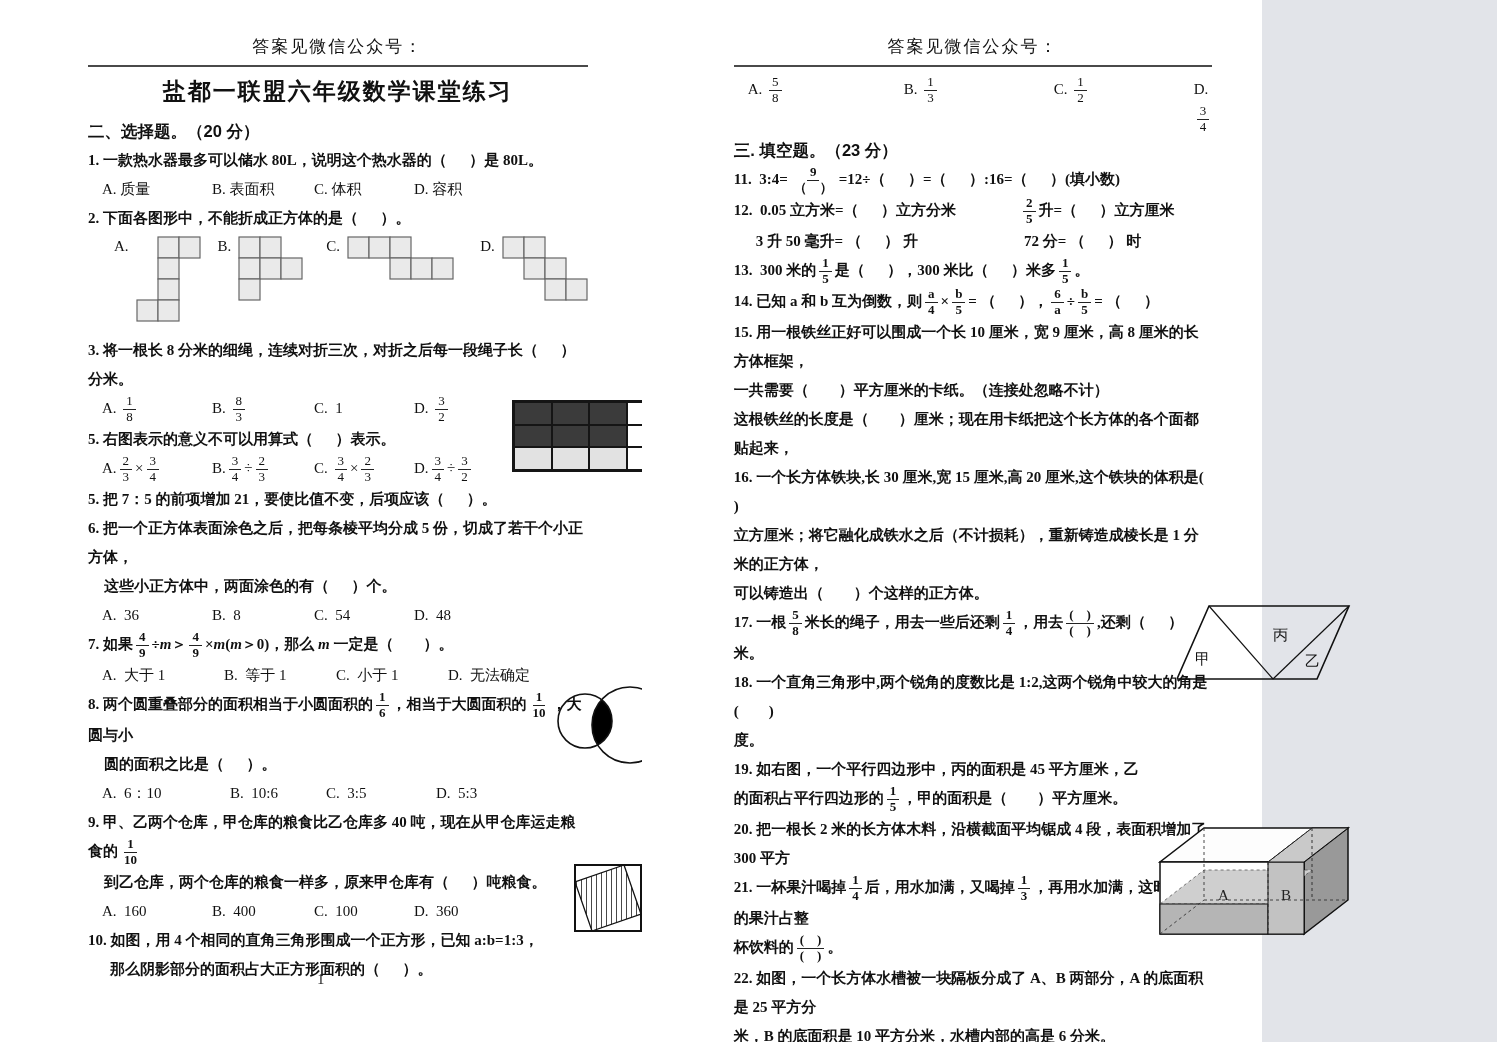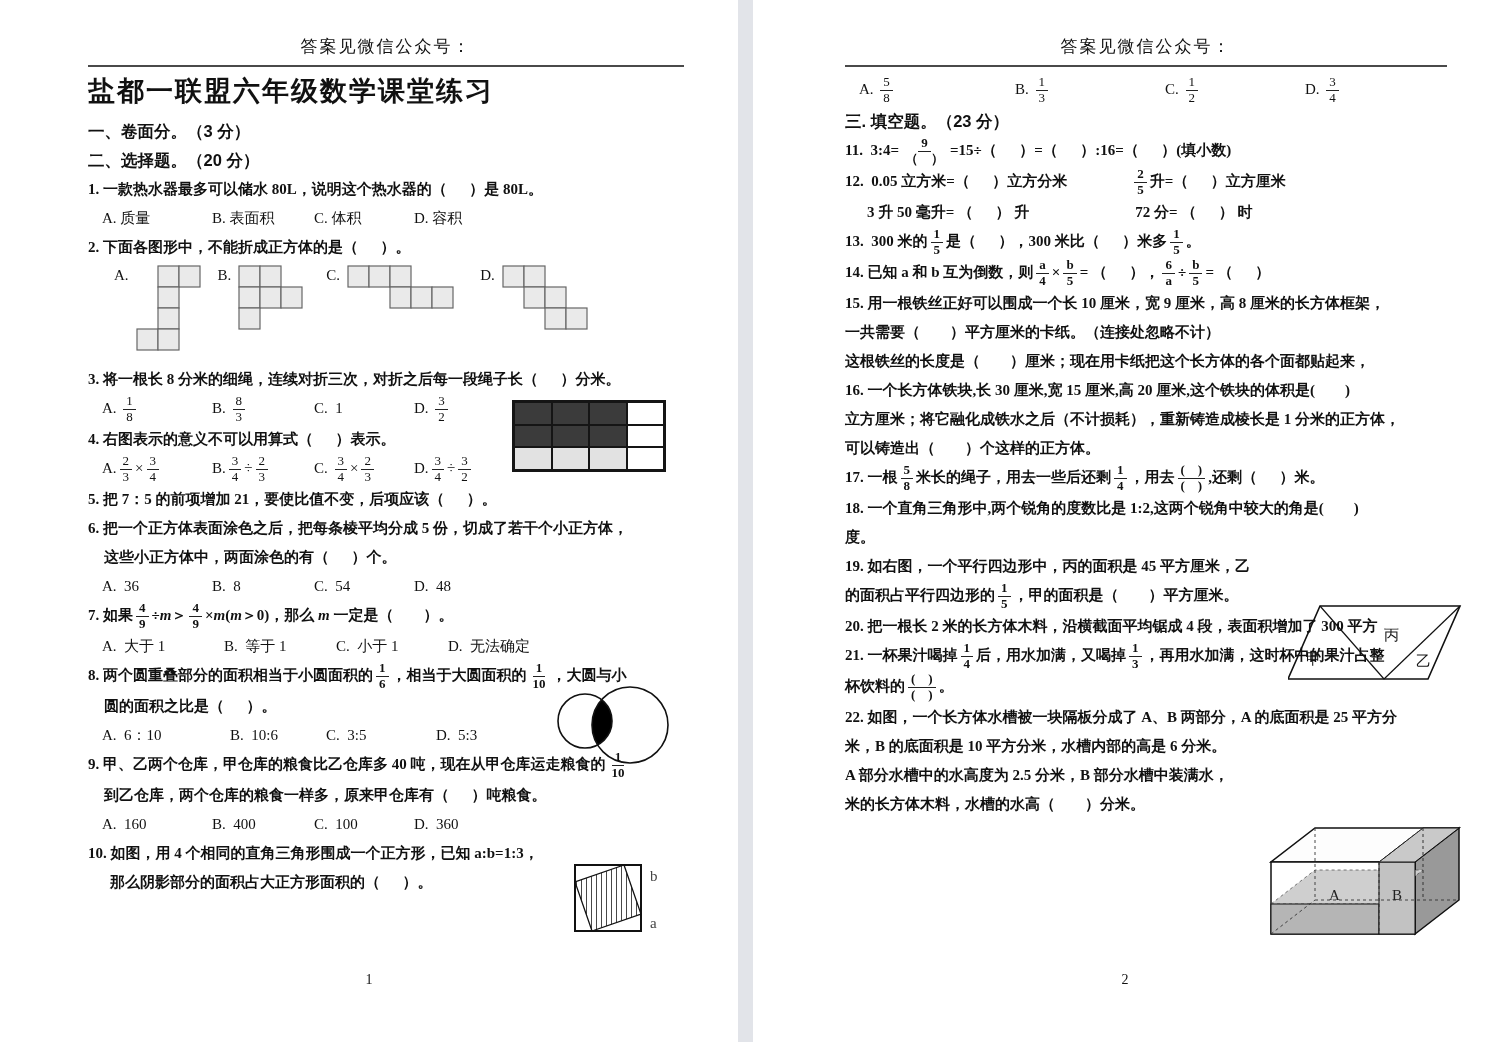--- a/index.html
+++ b/index.html
@@ -1,26 +1,26 @@
 <!DOCTYPE html>
 <html><head>
 <meta charset="utf-8">
 <style>
   html,body{margin:0;padding:0;}
   body{width:1497px;height:1042px;background:#e2e4e9;overflow:hidden;
        font-family:"Liberation Serif","DejaVu Serif",serif;color:#111;}
-  .canvas{display:flex;width:1497px;height:1042px;}
+  .canvas{display:flex;width:1261px;height:1042px;}
   .page{position:relative;background:#fff;height:1042px;box-sizing:border-box;
         font-size:15px;line-height:29px;}
   .page1{width:738px;padding:34px 54px 0 88px;}
   .gap{width:15px;height:1042px;background:#e2e4e9;}
   .page2{width:744px;padding:34px 50px 0 92px;}
   .pghead{text-align:center;font-size:17px;letter-spacing:2px;line-height:26px;}
   .headrule{border:none;border-top:2px solid #4a4a4a;margin:5px 0 8px 0;}
-  .title{font-size:27px;font-weight:bold;text-align:left;margin:4px 0 10px 0;
+  .title{font-size:23px;font-weight:bold;text-align:center;margin:4px 0 10px 0;
          font-family:"Liberation Sans",sans-serif;letter-spacing:2px;line-height:32px;}
   .sec{font-weight:bold;font-family:"Liberation Sans",sans-serif;font-size:16.5px;
        line-height:28px;margin:1px 0;}
   .ln{min-height:29px;white-space:pre-wrap;font-weight:bold;}
   .cont{padding-left:16px;}
   .cont2{padding-left:22px;}
   .optrow{padding-left:14px;display:grid;grid-template-columns:110px 102px 100px auto;
           min-height:29px;}
   .optrow>span{white-space:pre-wrap;}
   .frac{display:inline-flex;flex-direction:column;align-items:center;vertical-align:middle;
@@ -44,21 +44,20 @@
 </style>
 </head>
 <body>
 
 <div class="canvas">
 
   <div class="page page1">
     <div class="pghead">答案见微信公众号：</div>
     <hr class="headrule">
     <div class="title">盐都一联盟六年级数学课堂练习</div>
-    <div class="sec">一、卷面分。（3 分）</div>
     <div class="sec">二、选择题。（20 分）</div>
 
     <div class="ln"><span>1. 一款热水器最多可以储水 80L，说明这个热水器的（      ）是 80L。</span></div>
     <div class="optrow">
       <span><span>A. 质量</span></span>
       <span><span>B. 表面积</span></span>
       <span><span>C. 体积</span></span>
       <span><span>D. 容积</span></span>
     </div>
 
@@ -119,21 +118,21 @@
     </div>
 
     <div class="ln"><span>3. 将一根长 8 分米的细绳，连续对折三次，对折之后每一段绳子长（      ）分米。</span></div>
     <div class="optrow">
       <span><span>A. </span><span class="frac"><span class="num">1</span><span class="den">8</span></span></span>
       <span><span>B. </span><span class="frac"><span class="num">8</span><span class="den">3</span></span></span>
       <span><span>C.  1</span></span>
       <span><span>D. </span><span class="frac"><span class="num">3</span><span class="den">2</span></span></span>
     </div>
 
-    <div class="ln"><span>4. 右图表示的意义不可以用算式（      ）表示。</span></div>
+    <div class="ln"><span>5. 右图表示的意义不可以用算式（      ）表示。</span></div>
     <div class="optrow">
       <span><span>A.</span><span class="frac"><span class="num">2</span><span class="den">3</span></span><span>×</span><span class="frac"><span class="num">3</span><span class="den">4</span></span></span>
       <span><span>B.</span><span class="frac"><span class="num">3</span><span class="den">4</span></span><span>÷</span><span class="frac"><span class="num">2</span><span class="den">3</span></span></span>
       <span><span>C. </span><span class="frac"><span class="num">3</span><span class="den">4</span></span><span>×</span><span class="frac"><span class="num">2</span><span class="den">3</span></span></span>
       <span><span>D.</span><span class="frac"><span class="num">3</span><span class="den">4</span></span><span>÷</span><span class="frac"><span class="num">3</span><span class="den">2</span></span></span>
     </div>
 
     <div class="ln"><span>5. 把 7：5 的前项增加 21，要使比值不变，后项应该（      ）。</span></div>
 
     <div class="ln"><span>6. 把一个正方体表面涂色之后，把每条棱平均分成 5 份，切成了若干个小正方体，</span></div>
@@ -227,21 +226,21 @@
 
     <div class="optrow" style="grid-template-columns:156px 150px 140px auto">
       <span><span>A. </span><span class="frac"><span class="num">5</span><span class="den">8</span></span></span>
       <span><span>B. </span><span class="frac"><span class="num">1</span><span class="den">3</span></span></span>
       <span><span>C. </span><span class="frac"><span class="num">1</span><span class="den">2</span></span></span>
       <span><span>D. </span><span class="frac"><span class="num">3</span><span class="den">4</span></span></span>
     </div>
 
     <div class="sec">三. 填空题。（23 分）</div>
 
-    <div class="ln"><span>11.  3:4=</span><span class="frac"><span class="num">9</span><span class="den">（　）</span></span><span>=15÷（      ）=（      ）:16=（      ）(填小数)</span></div>
+    <div class="ln"><span>11.  3:4=</span><span class="frac"><span class="num">9</span><span class="den">（　）</span></span><span>=12÷（      ）=（      ）:16=（      ）(填小数)</span></div>
     <div class="ln"><span>12.  0.05 立方米=（      ）立方分米</span><span style="display: inline-block; width: 64px;"></span><span class="frac"><span class="num">2</span><span class="den">5</span></span><span>升=（      ）立方厘米</span></div>
     <div class="ln cont2"><span>3 升 50 毫升= （      ） 升</span><span style="display: inline-block; width: 106px;"></span><span>72 分= （      ） 时</span></div>
     <div class="ln"><span>13.  300 米的</span><span class="frac"><span class="num">1</span><span class="den">5</span></span><span>是（      ），300 米比（      ）米多</span><span class="frac"><span class="num">1</span><span class="den">5</span></span><span>。</span></div>
     <div class="ln"><span>14. 已知 a 和 b 互为倒数，则</span><span class="frac"><span class="num">a</span><span class="den">4</span></span><span>×</span><span class="frac"><span class="num">b</span><span class="den">5</span></span><span>= （      ），</span><span class="frac"><span class="num">6</span><span class="den">a</span></span><span>÷</span><span class="frac"><span class="num">b</span><span class="den">5</span></span><span>= （      ）</span></div>
     <div class="ln"><span>15. 用一根铁丝正好可以围成一个长 10 厘米，宽 9 厘米，高 8 厘米的长方体框架，</span></div>
     <div class="ln"><span>一共需要（        ）平方厘米的卡纸。（连接处忽略不计）</span></div>
     <div class="ln"><span>这根铁丝的长度是（        ）厘米；现在用卡纸把这个长方体的各个面都贴起来，</span></div>
     <div class="ln"><span>16. 一个长方体铁块,长 30 厘米,宽 15 厘米,高 20 厘米,这个铁块的体积是(        )</span></div>
     <div class="ln"><span>立方厘米；将它融化成铁水之后（不计损耗），重新铸造成棱长是 1 分米的正方体，</span></div>
     <div class="ln"><span>可以铸造出（        ）个这样的正方体。</span></div>

